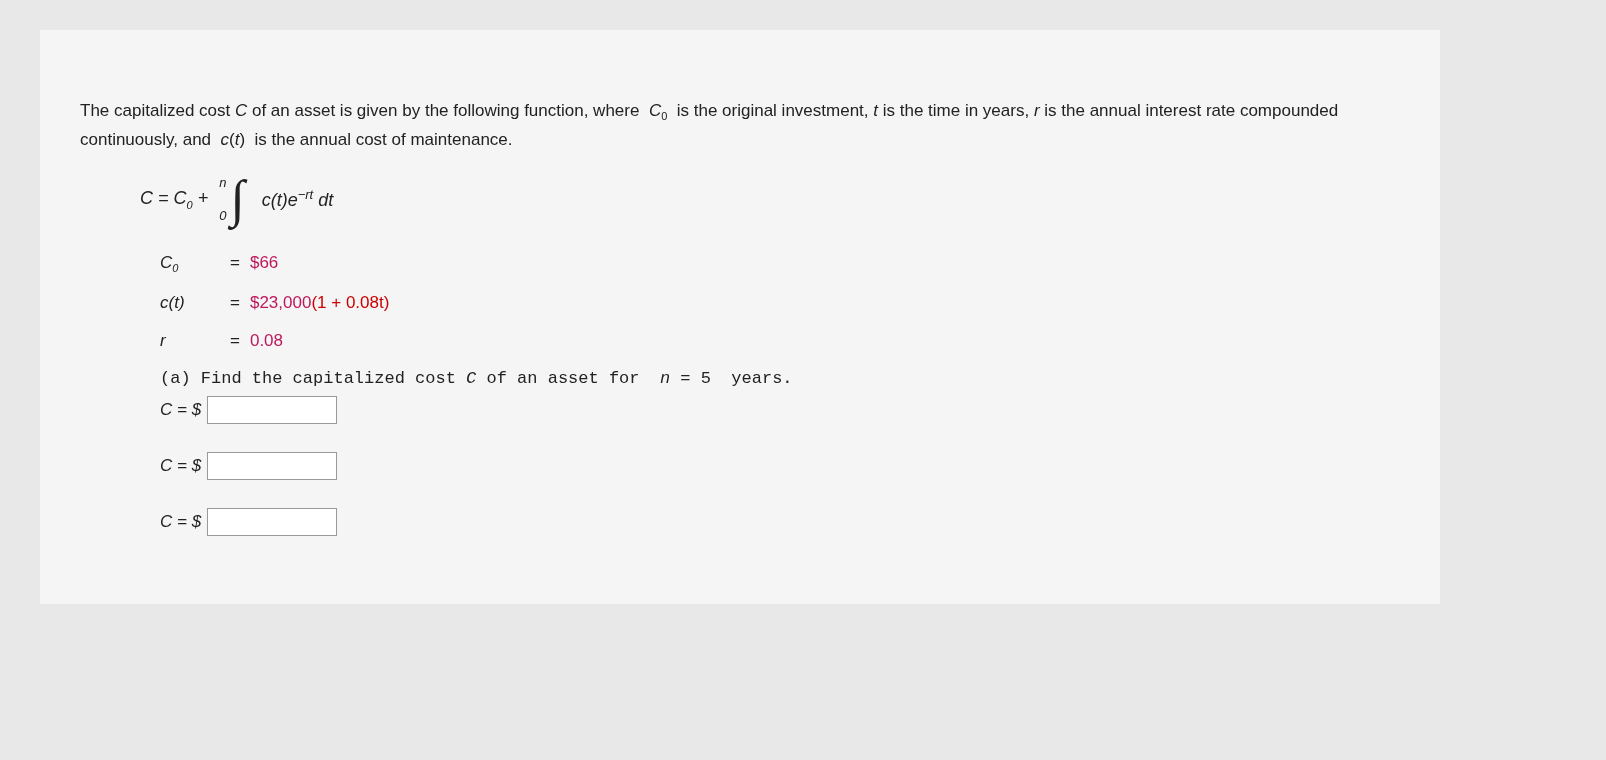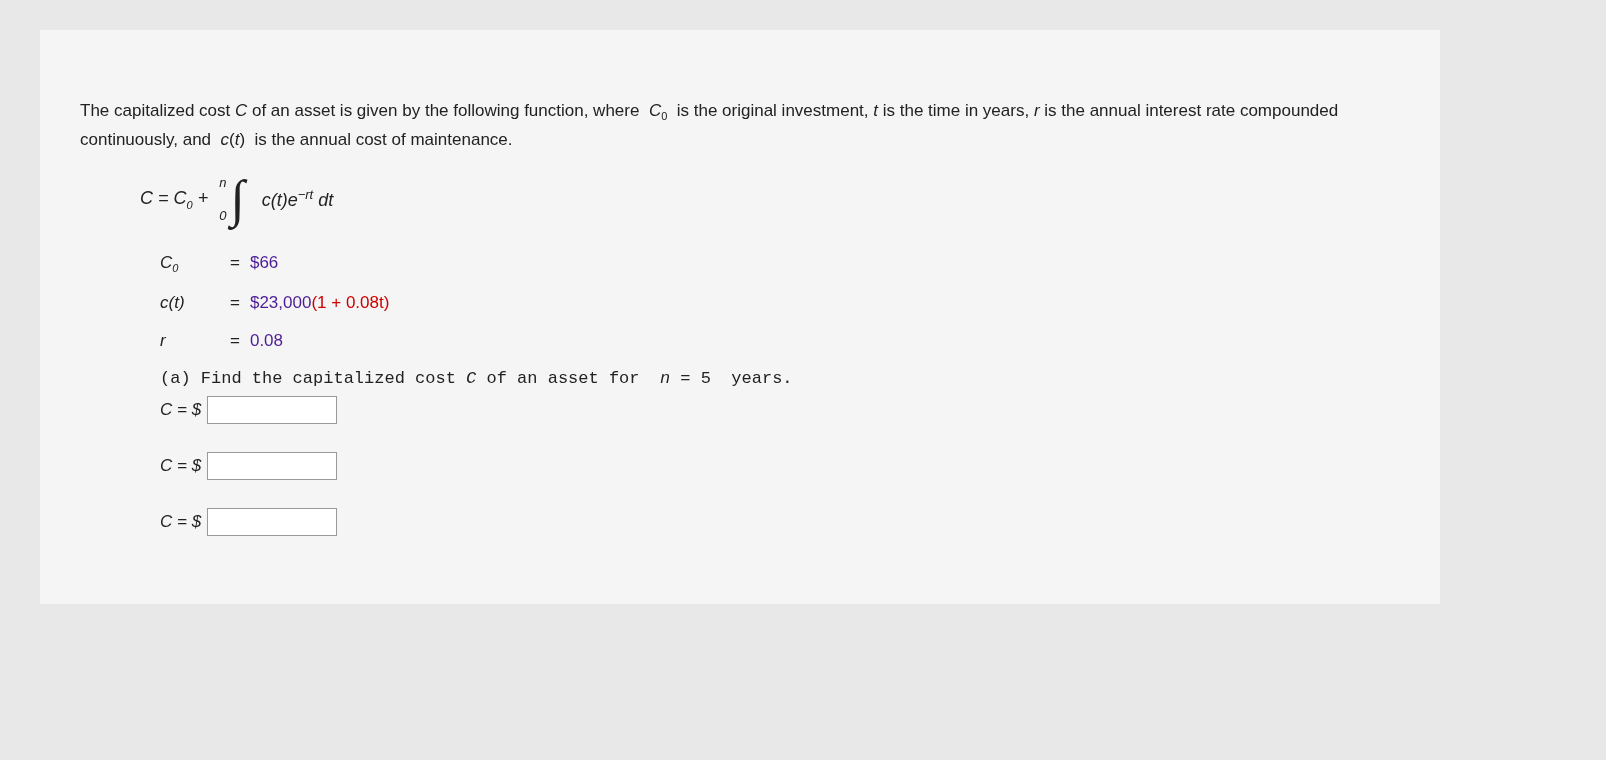--- a/index.html
+++ b/index.html
@@ -144,21 +144,21 @@
     .answer-input {
       width: 130px;
       height: 28px;
       background: #fff;
       border: 1px solid #999;
       padding: 2px 4px;
       font-size: 15px;
       font-style: normal;
     }
 
-    .red { color: #4c1d95; }
+    .red { color: #be185d; }
   </style>
 </head>
 <body>
 
 <div class="main-content">
 
   <p class="intro-text">
     The capitalized cost <em>C</em> of an asset is given by the following function, where&nbsp;&nbsp;<em>C</em><sub>0</sub>&nbsp; is the original investment, <em>t</em> is the time in
     years, <em>r</em> is the annual interest rate compounded continuously, and &nbsp;<em>c</em>(<em>t</em>)&nbsp; is the annual cost of maintenance.
   </p>

